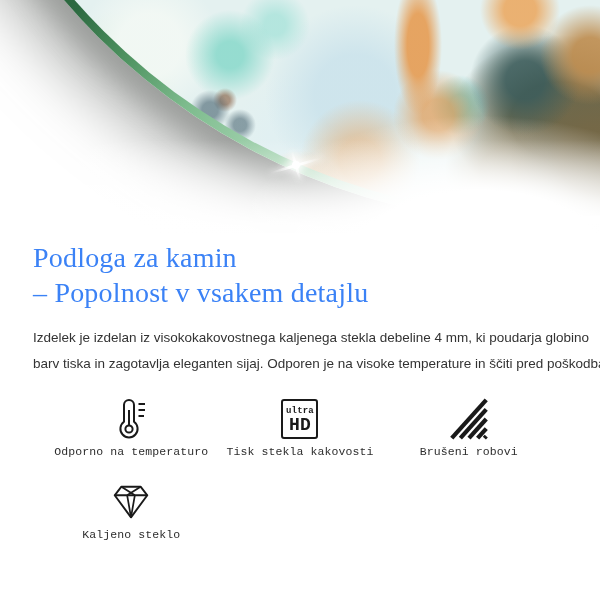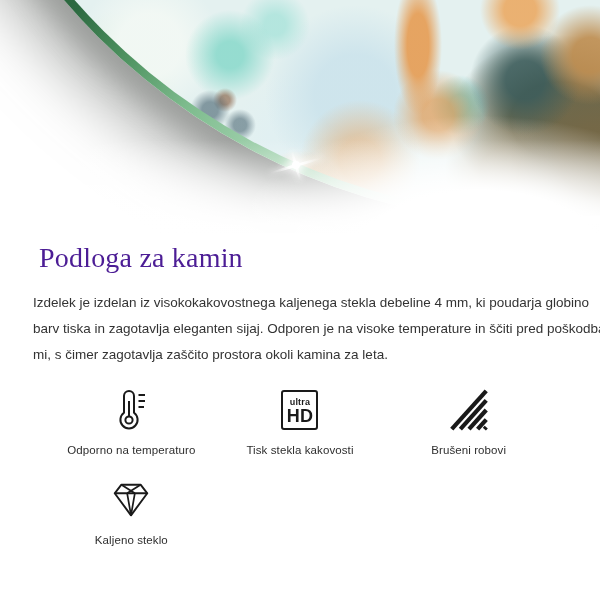--- a/index.html
+++ b/index.html
@@ -56,31 +56,31 @@
     background:linear-gradient(90deg, rgba(255,255,255,0), rgba(255,255,255,.95) 40%, #fff 50%, rgba(255,255,255,.95) 60%, rgba(255,255,255,0)); }
   .sparkle::before { width:58px; height:3px; left:-29px; top:-1px; transform:rotate(-16deg);
     box-shadow:0 0 6px rgba(255,255,255,.9); }
   .sparkle::after  { width:34px; height:3px; left:-17px; top:-1px; transform:rotate(74deg);
     box-shadow:0 0 6px rgba(255,255,255,.9); }
   .sparkle-core { position:absolute; left:-4px; top:-4px; width:8px; height:8px; border-radius:50%;
     background:#fff; box-shadow:0 0 12px 5px rgba(255,255,255,.95); }
 
   
   .content { padding:7px 33px 0 33px; }
-  h1 { font-family:"Liberation Serif", serif; font-weight:400; color:#4c1d95;
-       font-size:28px; line-height:35px; letter-spacing:.2px; margin-left:6px; }
+  h1 { font-family:"Liberation Serif", serif; font-weight:400; color:#3b82f6;
+       font-size:28px; line-height:35px; letter-spacing:.2px; }
   .desc { margin-top:15px; font-size:13.5px; line-height:26px; color:#333; }
   .desc span { display:block; white-space:nowrap; }
 
   
   .features { margin-top:16px; display:grid; grid-template-columns:repeat(3,1fr);
               row-gap:18px; padding:0 14px; }
-  .feature { display:flex; flex-direction:column; align-items:center; }
+  .feature { display:flex; flex-direction:column; align-items:center;font-family:Liberation Mono, monospace; }
   .ficon { height:52px; display:flex; align-items:center; justify-content:center; }
-  .flabel { margin-top:8px; font-size:11.5px; color:#2e2e2e; letter-spacing:.1px; }
+  .flabel { font-size:11.5px; color:#2e2e2e; letter-spacing:.1px; }
   svg.licon { stroke:#1a1a1a; fill:none; stroke-width:2; }
 
   .uhd-box { width:37px; height:40px; border:2.5px solid #1a1a1a; border-radius:3px;
              display:flex; flex-direction:column; align-items:center; justify-content:center;
              color:#1a1a1a; line-height:1; padding-top:2px; }
   .uhd-top { font-size:9px; font-weight:600; letter-spacing:.2px; }
   .uhd-bottom { font-size:18px; font-weight:800; letter-spacing:.2px; }
 </style>
 </head>
 <body>
@@ -90,25 +90,25 @@
   <div class="glass-disc"></div>
   <div class="hero-fade"></div>
   <div class="sparkle">
     <div class="sparkle-core"></div>
   </div>
 </div>
 
 <div class="content">
   <h1>
     <span style="display:block">Podloga za kamin</span>
+    <span style="display:block">– Popolnost v vsakem detajlu</span>
   </h1>
   <div class="desc">
     <span>Izdelek je izdelan iz visokokakovostnega kaljenega stekla debeline 4 mm, ki poudarja globino</span>
     <span>barv tiska in zagotavlja eleganten sijaj. Odporen je na visoke temperature in ščiti pred poškodba-</span>
-    <span>mi, s čimer zagotavlja zaščito prostora okoli kamina za leta.</span>
   </div>
 
   <div class="features">
 
     <div class="feature">
       <div class="ficon">
         <svg class="licon" width="48" height="48" viewBox="0 0 48 48">
           <path d="M17 10 a5 5 0 0 1 10 0 V26.8 a8.6 8.6 0 1 1 -10 0 Z" stroke-linejoin="round"></path>
           <circle cx="22" cy="34" r="3.6"></circle>
           <line x1="22" y1="15" x2="22" y2="30.5"></line>

